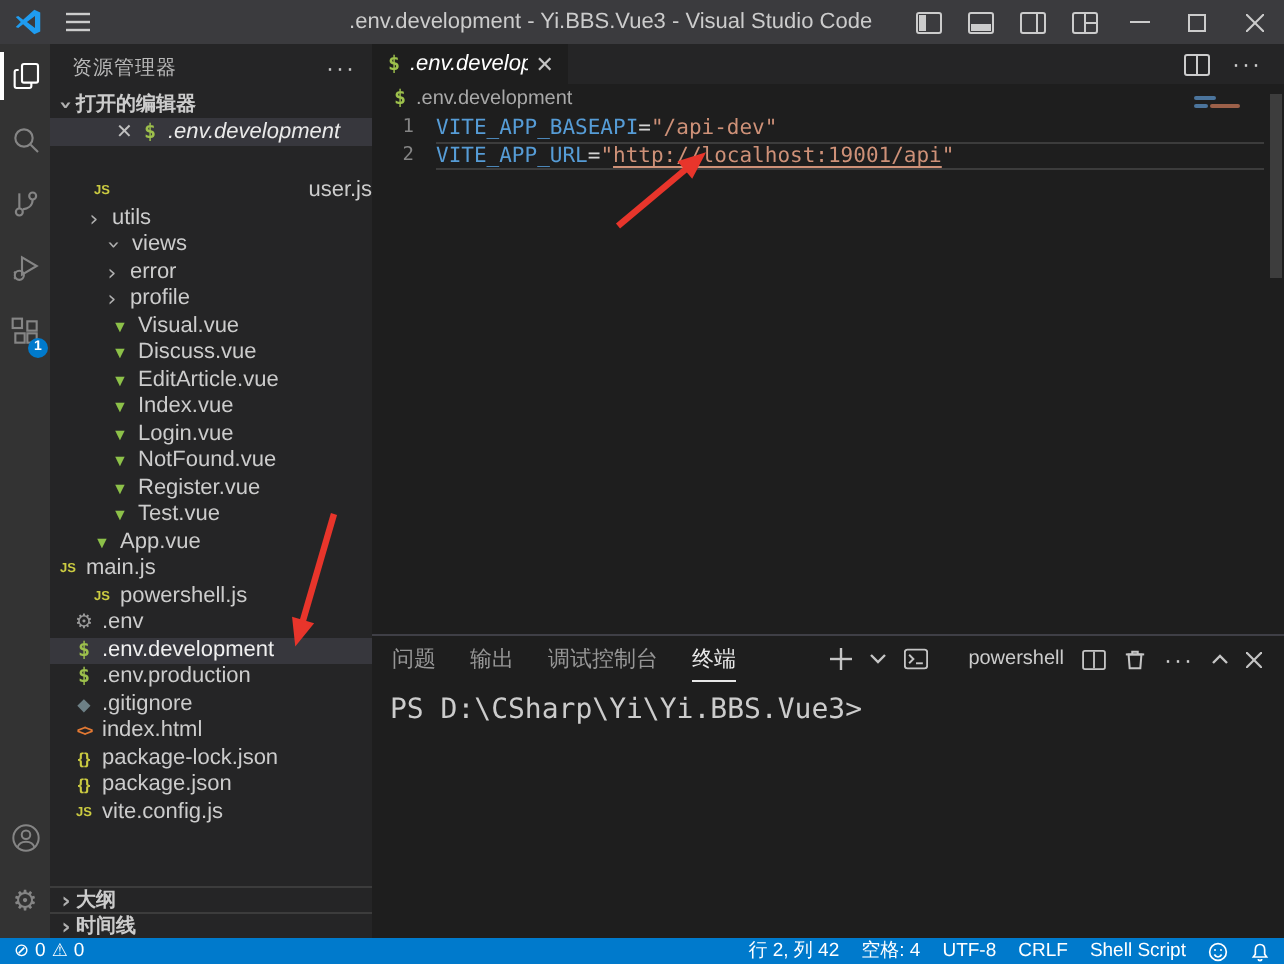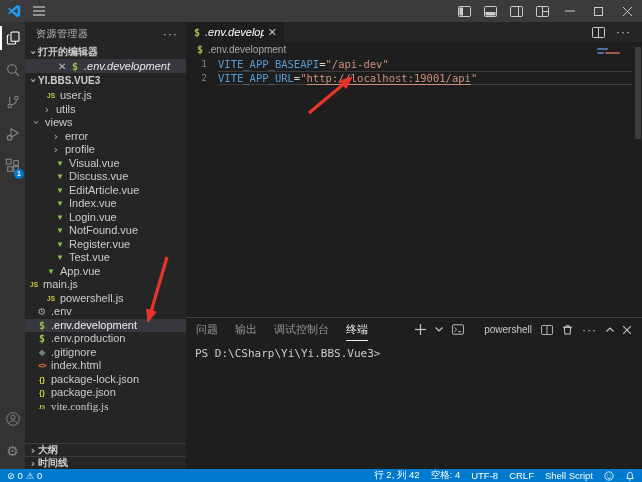--- a/index.html
+++ b/index.html
@@ -86,21 +86,21 @@
   .scrollbar-thumb { position:absolute; top:25px; right:1px; width:6px; height:92px; background:rgba(121,121,121,.35); }
 
   
   .panel { position:absolute; left:0; right:0; top:295px; bottom:0; background:#1e1e1e; border-top:1px solid #3f3f46; }
   .panel-header { height:23px; display:flex; align-items:stretch; }
   .panel-tabs { display:flex; gap:17px; padding-left:10px; }
   .panel-tab { font-size:11px; color:#969696; display:flex; align-items:center; border-bottom:1px solid transparent; cursor:pointer; white-space:nowrap; }
   .panel-tab.active { color:#e7e7e7; border-bottom-color:#e7e7e7; }
   .panel-actions { margin-left:auto; display:flex; align-items:center; gap:9px; padding-right:11px; }
   .pa-shell { display:flex; align-items:flex-end; gap:20px; font-size:10px; color:#cccccc; }
-  .terminal-body { padding:6px 0 0 9px; font-family:"DejaVu Sans Mono","Liberation Mono", monospace; font-size:11px; color:#cccccc; }
+  .terminal-body { padding:6px 0 0 9px; font-family:"DejaVu Sans Mono","Liberation Mono", monospace; font-size:14px; color:#cccccc; }
 
   
   .statusbar { position:absolute; left:0; right:0; bottom:0; height:13px; background:#007acc; color:#ffffff;
     display:flex; align-items:center; font-size:9.5px; padding:0 7px; z-index:6; }
   .sb-left { display:flex; align-items:center; gap:3px; }
   .sb-right { margin-left:auto; display:flex; align-items:center; gap:11px; }
   .status-glyph { font-family:"DejaVu Sans", sans-serif; font-size:9px; }
 
   
   .arrows { position:absolute; inset:0; z-index:40; pointer-events:none; }
@@ -114,20 +114,21 @@
         <path fill="#1f9cf0" d="M11.6 1 5.2 6.7 2.4 4.6 1 5.2 3.9 8 1 10.8l1.4.6 2.8-2.1 6.4 5.7 3.4-1.6V2.6L11.6 1zm.4 3.6v6.8L7.4 8 12 4.6z"></path>
       </svg>
   </span>
   <span class="tb-menu">
     <svg width="12" height="10" viewBox="0 0 12 10" stroke="#cccccc" stroke-width="1.2">
         <line x1="0" y1="1" x2="12" y2="1"></line>
         <line x1="0" y1="5" x2="12" y2="5"></line>
         <line x1="0" y1="9" x2="12" y2="9"></line>
       </svg>
   </span>
+  <span class="tb-title">.env.development - Yi.BBS.Vue3 - Visual Studio Code</span>
   <div class="tb-right">
     <span class="tb-btn">
       <svg width="13" height="11" viewBox="0 0 13 11" stroke="#cccccc" fill="none">
           <rect x="0.5" y="0.5" width="12" height="10" rx="1"></rect>
           <rect x="1.5" y="1.5" width="3.5" height="8" fill="#cccccc" stroke="none"></rect>
         </svg>
     </span>
     <span class="tb-btn">
       <svg width="13" height="11" viewBox="0 0 13 11" stroke="#cccccc" fill="none">
           <rect x="0.5" y="0.5" width="12" height="10" rx="1"></rect>
@@ -225,34 +226,30 @@
   </div>
   <div class="sb-section">
     <span class="chev open">›</span>
     <span>打开的编辑器</span>
   </div>
   <div class="oe-row">
     <span class="oe-close">✕</span>
     <span class="ficon i-shell">$</span>
     <span class="oe-name">.env.development</span>
   </div>
-  <div class="sb-section">
-    <span class="chev open">›</span>
-    <span>YI.BBS.VUE3</span>
-  </div>
   <div class="tree">
-      <div class="tree-row" style="padding-left: 21px;">
+      <div class="tree-row" style="padding-left: 21px; justify-content: space-between;">
         <span class="ficon i-js">JS</span>
         <span class="fname">user.js</span>
       </div>
       <div class="tree-row" style="padding-left: 17px;">
         <span class="chev">›</span>
         <span class="fname">utils</span>
       </div>
-      <div class="tree-row" style="padding-left: 6px;">
+      <div class="tree-row" style="padding-left: 27px;">
         <span class="chev open">›</span>
         <span class="fname">views</span>
       </div>
       <div class="tree-row" style="padding-left: 26px;">
         <span class="chev">›</span>
         <span class="fname">error</span>
       </div>
       <div class="tree-row" style="padding-left: 26px;">
         <span class="chev">›</span>
         <span class="fname">profile</span>
@@ -322,21 +319,21 @@
         <span class="fname">index.html</span>
       </div>
       <div class="tree-row" style="padding-left: 12px;">
         <span class="ficon i-json">{}</span>
         <span class="fname">package-lock.json</span>
       </div>
       <div class="tree-row" style="padding-left: 12px;">
         <span class="ficon i-json">{}</span>
         <span class="fname">package.json</span>
       </div>
-      <div class="tree-row" style="padding-left: 12px; font-family: Liberation Serif, serif;">
+      <div class="tree-row" style="padding-left: 12px;">
         <span class="ficon i-js">JS</span>
         <span class="fname">vite.config.js</span>
       </div>
     </div>
   <div class="sb-bottom">
     <div class="sb-section">
       <span class="chev">›</span>
       <span>大纲</span>
     </div>
     <div class="sb-section">

